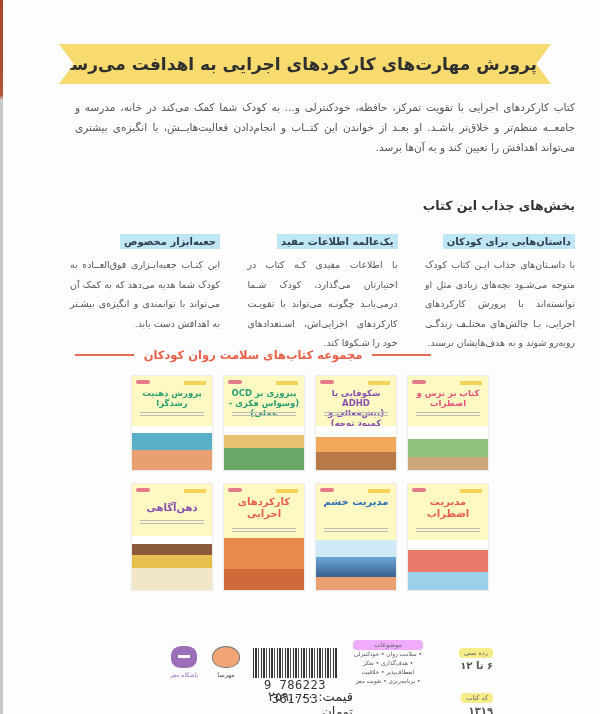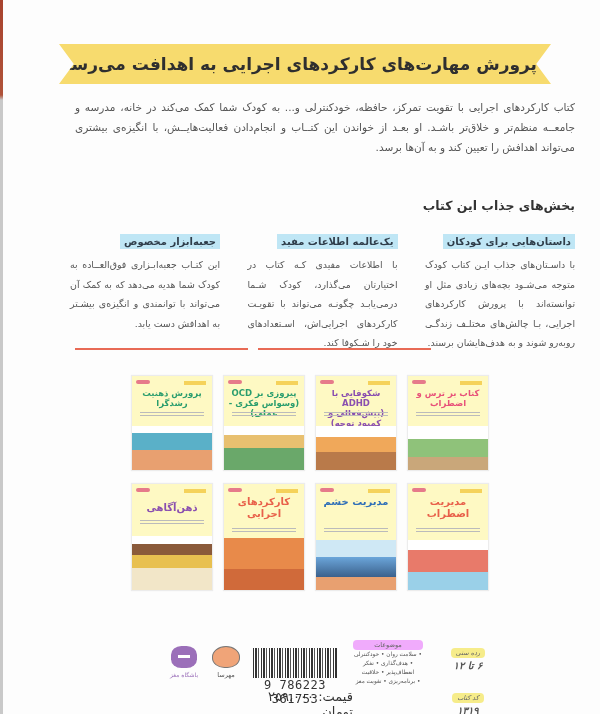--- a/index.html
+++ b/index.html
@@ -33,21 +33,21 @@
   .covers { position: absolute; left: 130px; top: 375px; width: 356px; display: grid; grid-template-columns: repeat(4, 82px); grid-template-rows: 96px 108px; column-gap: 10px; row-gap: 12px; direction: rtl; }
   .cover { background: #fef9c3; border: 1px solid #ececec; box-shadow: 0 0 1px rgba(0,0,0,.08); position: relative; overflow: hidden; }
   .cover-brand { position: absolute; left: 4px; top: 4px; width: 14px; height: 4px; border-radius: 2px; background: #e67a8a; }
   .cover-tag { position: absolute; right: 6px; top: 5px; width: 22px; height: 4px; background: #f5d25a; }
   .cover-title { position: absolute; right: 4px; left: 4px; top: 12px; font-size: 8.5px; font-weight: bold; text-align: center; line-height: 10px; }
   .cover-sub { position: absolute; right: 8px; left: 8px; top: 36px; height: 6px;
     background: repeating-linear-gradient(to bottom, #bbb 0 1px, transparent 1px 3px); }
   .cover-art { position: absolute; left: 0; right: 0; bottom: 0; height: 44px; }
 
   .footer { position: absolute; left: 150px; top: 640px; width: 350px; height: 60px; }
-  .meta-col { position: absolute; text-align: center; direction: rtl; font-style: italic; }
+  .meta-col { position: absolute; text-align: right; direction: rtl; }
   .meta-label { display: inline-block; background: #f6ec8a; font-size: 6.5px; color: #666; padding: 0 5px; line-height: 10px; border-radius: 4px; }
   .meta-value { font-size: 10px; font-weight: bold; color: #555; line-height: 14px; }
   .topics { position: absolute; left: 200px; top: 0; width: 70px; text-align: center; direction: rtl; }
   .topics-label { display: block; background: #f0abfc; font-size: 6.5px; color: #666; line-height: 10px; border-radius: 4px; }
   .topics-body { font-size: 5.8px; line-height: 9px; color: #555; }
 
   .barcode { position: absolute; left: 100px; top: 8px; width: 84px; height: 30px;
     background: repeating-linear-gradient(to right, #333 0 1px, #fff 1px 2px, #333 2px 4px, #fff 4px 5px, #555 5px 6px, #fff 6px 8px); }
   .isbn { position: absolute; left: 96px; top: 38px; width: 92px; font-size: 12px; color: #333; letter-spacing: 0.5px; text-align: center; direction: ltr; font-family: "DejaVu Sans Mono", monospace; }
   .price { position: absolute; left: 108px; top: 49px; width: 92px; font-size: 13px; color: #333; text-align: right; direction: rtl; }
@@ -85,20 +85,21 @@
       <p class="feature-body">با اطلاعات مفیدی کـه کتاب در اختیارتان می‌گذارد، کودک شـما درمی‌یابـد چگونـه می‌تواند با تقویـت کارکردهای اجرایی‌اش، اسـتعدادهای خود را شـکوفا کند.</p>
     </div>
     <div class="feature">
       <span class="feature-title">جعبه‌ابزار مخصوص</span>
       <p class="feature-body">این کتـاب جعبه‌ابـزاری فوق‌العــاده به کودک شما هدیه می‌دهد که به کمک آن می‌تواند با توانمندی و انگیزه‌ی بیشـتر به اهدافش دست یابد.</p>
     </div>
   </div>
 
   <div class="collection-header">
     <div class="collection-line"></div>
+    <span class="collection-title">مجموعه کتاب‌های سلامت روان کودکان</span>
     <div class="collection-line"></div>
   </div>
 
   <div class="covers">
     <div class="cover">
       <div class="cover-brand"></div>
       <div class="cover-tag"></div>
       <div class="cover-title" style="color:#e8527a">کتاب بر ترس و اضطراب</div>
       <div class="cover-sub"></div>
       <div class="cover-art" style="background:linear-gradient(#fff 0,#fff 30%,#8fc27a 30%,#8fc27a 70%,#c9a77a 70%)"></div>

